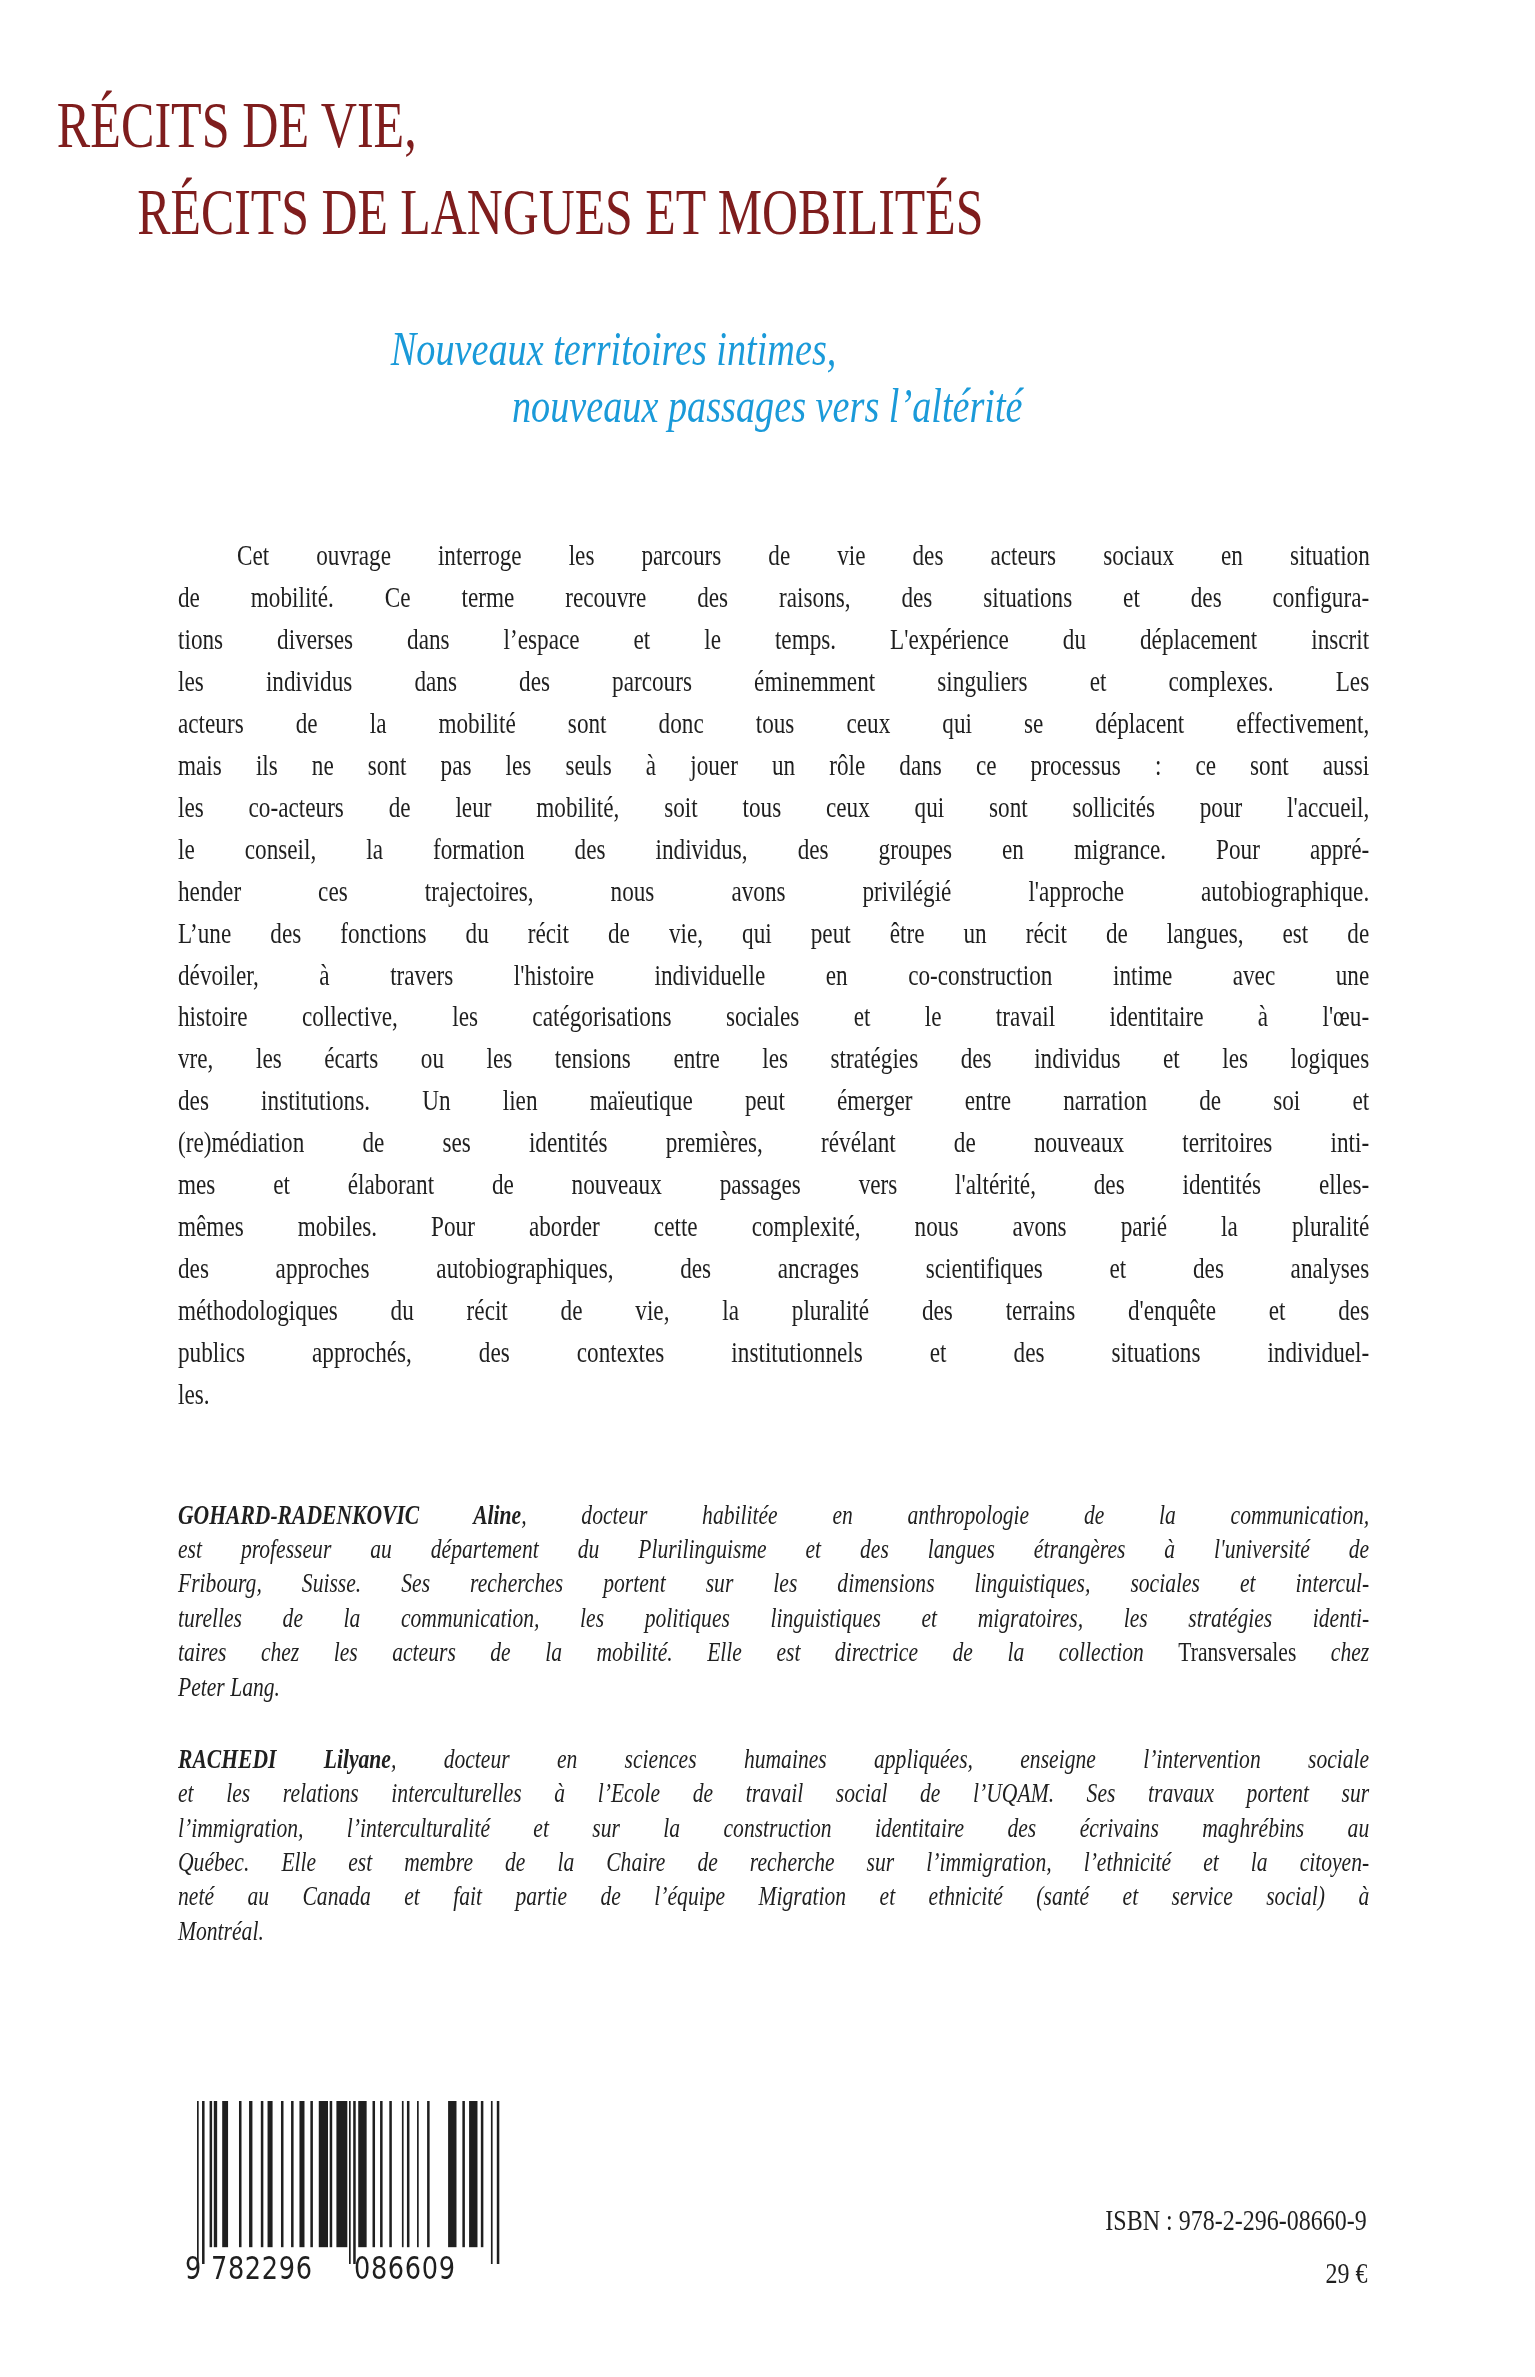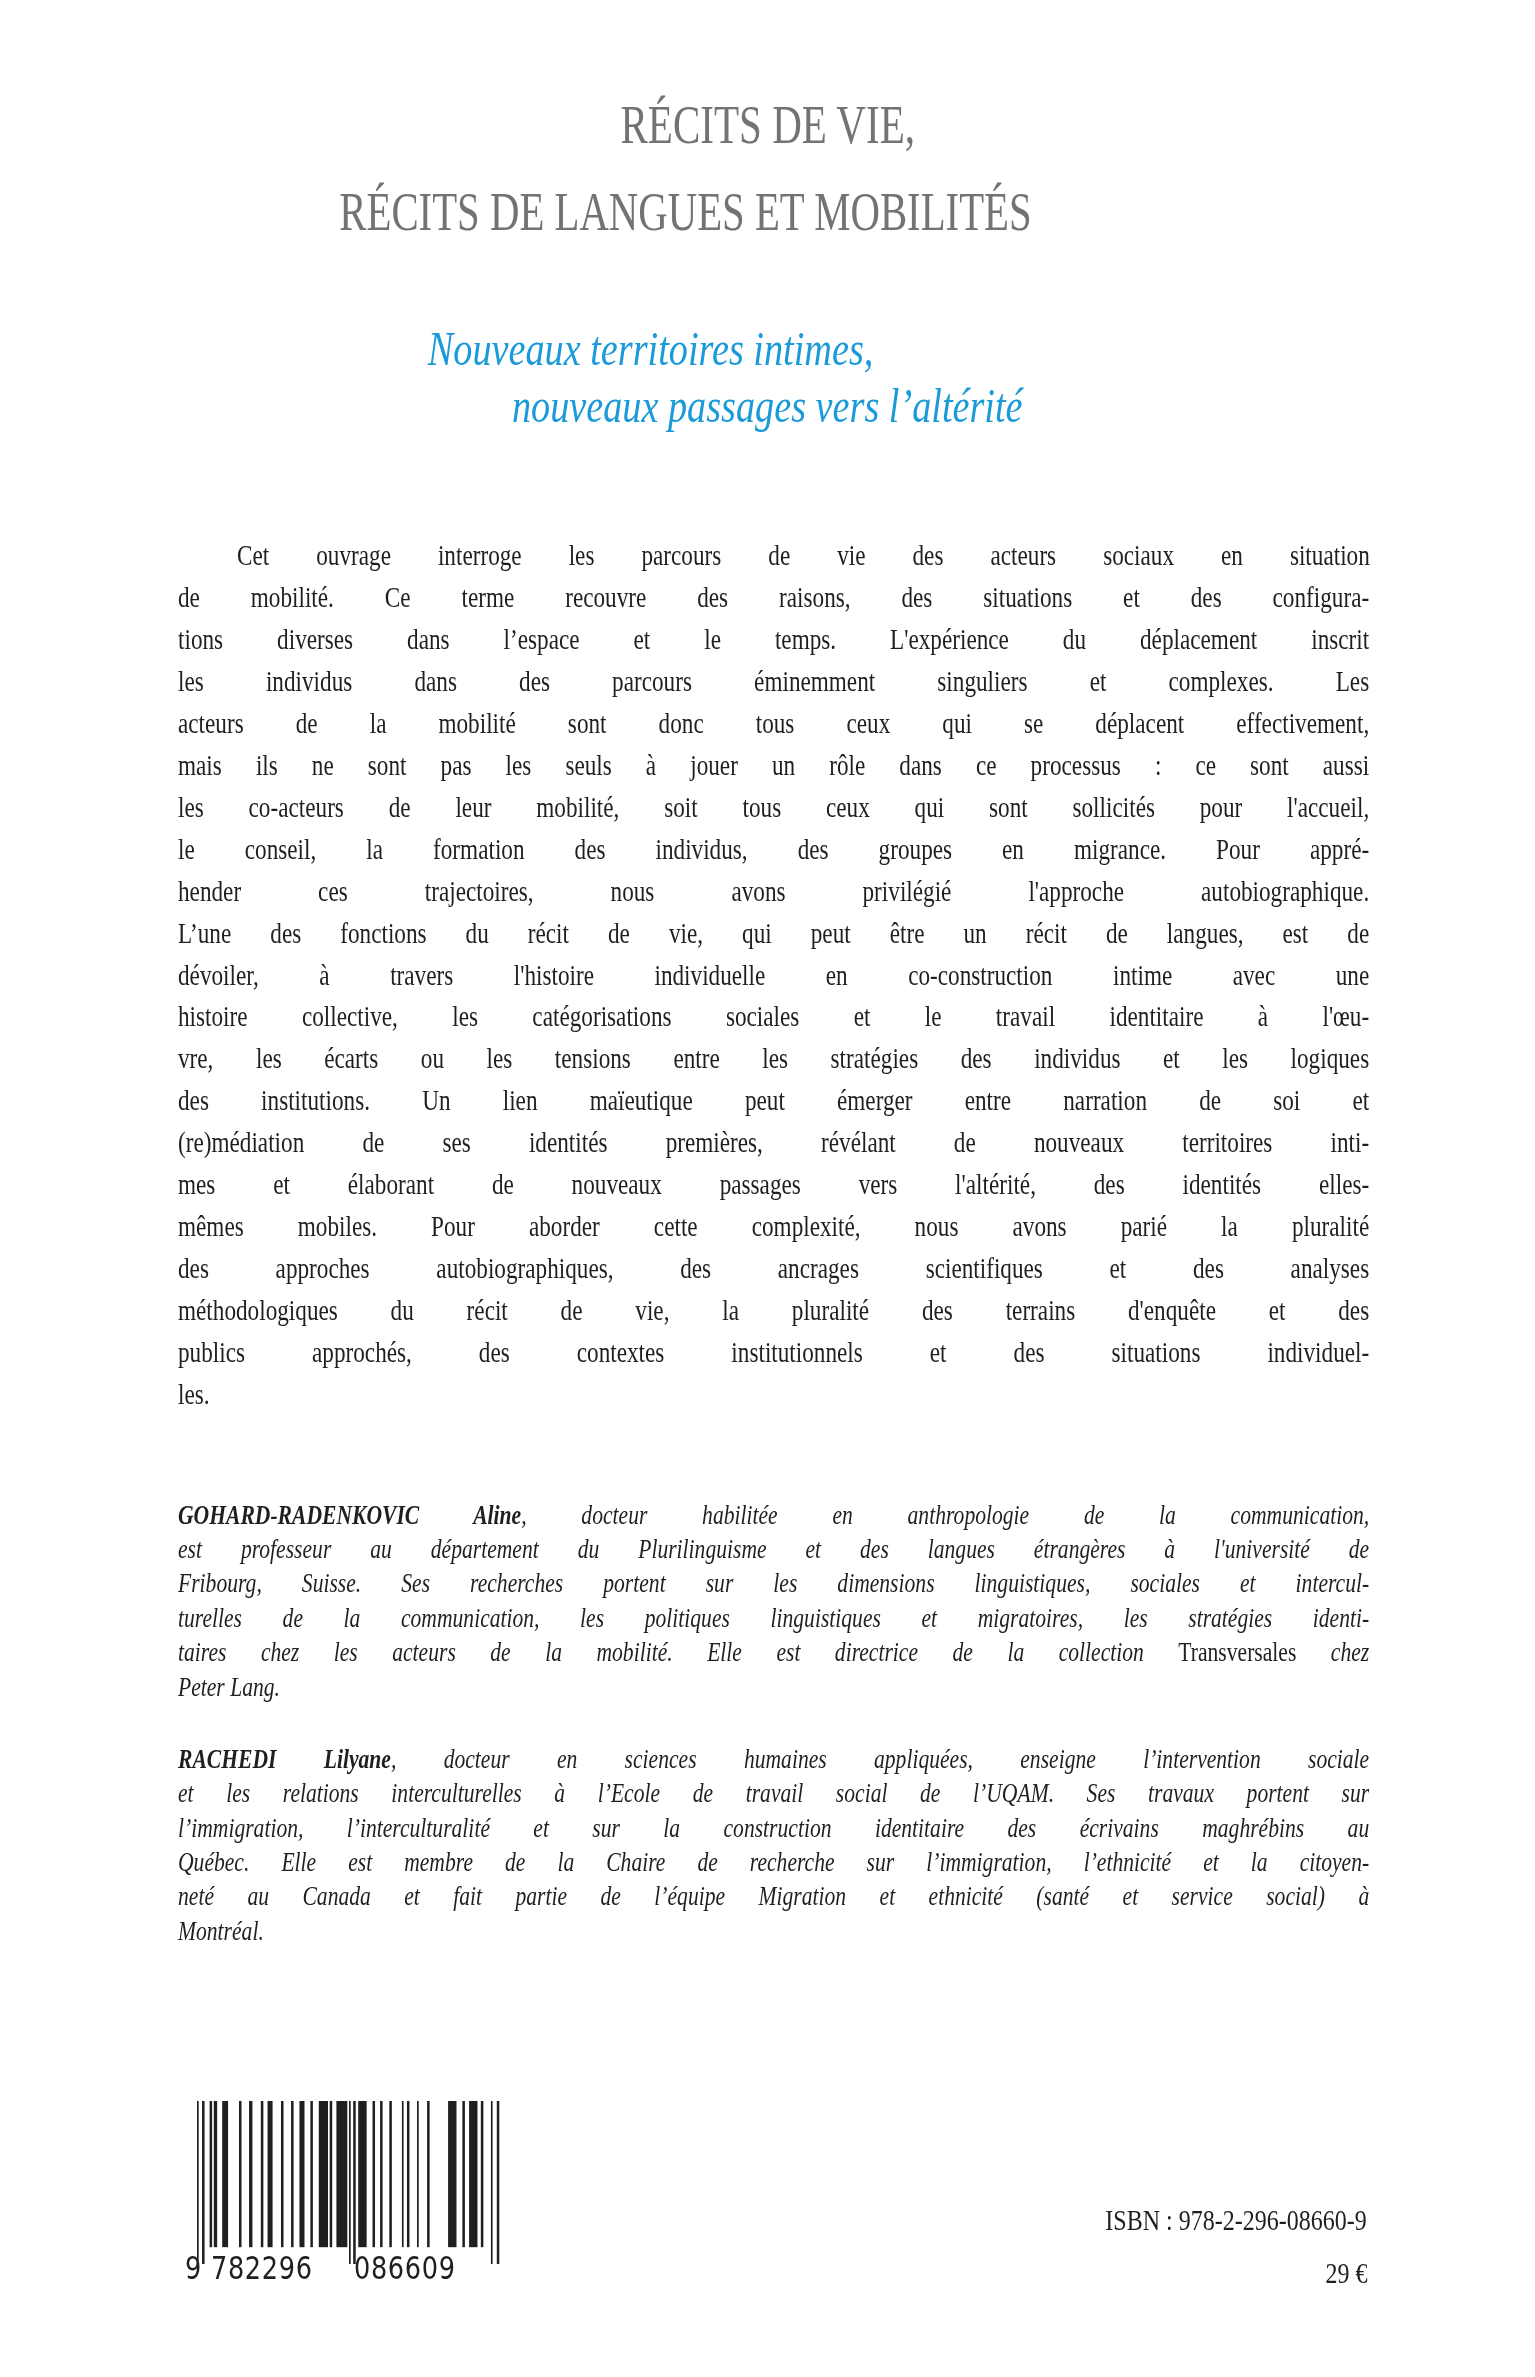--- a/index.html
+++ b/index.html
@@ -2,21 +2,21 @@
 <html style="font-size:13.4px"><head>
 <meta charset="utf-8">
 <style>
   html, body { margin: 0; padding: 0; background: #ffffff; }
   body { width: 1535px; height: 2377px; position: relative; overflow: hidden; }
   .serif { font-family: "Liberation Serif", "DejaVu Serif", serif; }
   .abs { position: absolute; }
   
   .cline { position: absolute; white-space: nowrap; transform-origin: 0 0; }
   .cline.just { text-align: justify; text-align-last: justify; white-space: normal; }
-  .title-line { color: #737373; font-size: 54px; line-height: 74px; text-align: center; }
+  .title-line { color: #7f1d1d; font-size: 66px; line-height: 74px; }
   .subtitle-line { color: #1a9ad9; font-style: italic; font-size: 49px; line-height: 49px; text-align: center; }
   .body-line { color: #1f1f1f; font-size: 29px; line-height: 29px; }
   .bio-line { color: #1f1f1f; font-style: italic; font-size: 27px; line-height: 27px; }
   .bio-line b { font-weight: bold; }
   .bio-line .roman { font-style: normal; }
   .barcode { position: absolute; left: 197px; top: 2101px; width: 304px; height: 163px; }
   .barcode-digits { position: absolute; font-family: "DejaVu Sans", sans-serif; font-size: 32px; color: #1f1f1f; letter-spacing: 0px; }
   .isbn, .price { position: absolute; color: #1f1f1f; font-size: 30px; line-height: 30px; white-space: nowrap; text-align: right; transform-origin: 100% 0; }
 </style>
 </head>
@@ -25,21 +25,21 @@
 <div>
   <div class="cline title-line serif abs" style="left:-176px; top:88px; width:1888px; transform: translateX(0) scaleX(1); left:0; width:1535px;">
     <span style="display:inline-block; transform: scaleX(0.76); transform-origin: 50% 0;">RÉCITS DE VIE,</span>
   </div>
   <div class="cline title-line serif abs" style="left:0; top:175px; width:1371px;">
     <span style="display:inline-block; transform: scaleX(0.755); transform-origin: 50% 0;">RÉCITS DE LANGUES ET MOBILITÉS</span>
   </div>
 </div>
 
 <div>
-  <div class="cline subtitle-line serif abs" style="left:0; top:324px; width:1227px;padding-left:37px;">
+  <div class="cline subtitle-line serif abs" style="left:0; top:324px; width:1227px;">
     <span style="display:inline-block; transform: scaleX(0.78); transform-origin: 50% 0;">Nouveaux territoires intimes,</span>
   </div>
   <div class="cline subtitle-line serif abs" style="left:0; top:381px; width:1535px;">
     <span style="display:inline-block; transform: scaleX(0.78); transform-origin: 50% 0;">nouveaux passages vers l’altérité</span>
   </div>
 </div>
 
 <div id="summary">
     <div class="cline serif body-line just" style="left: 237px; top: 541px; width: 1416px; transform: scaleX(0.8);">Cet ouvrage interroge les parcours de vie des acteurs sociaux en situation</div>
     <div class="cline serif body-line just" style="left: 178px; top: 583px; width: 1489px; transform: scaleX(0.8);">de mobilité. Ce terme recouvre des raisons, des situations et des configura-</div>

